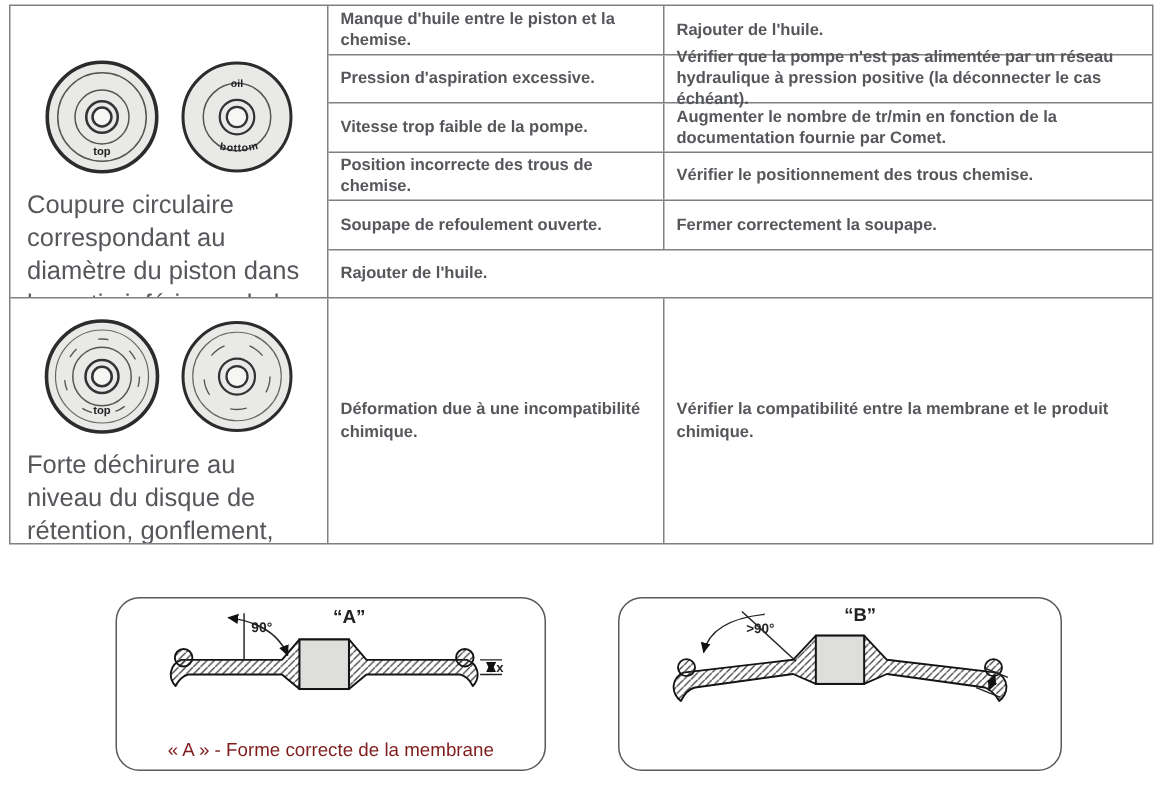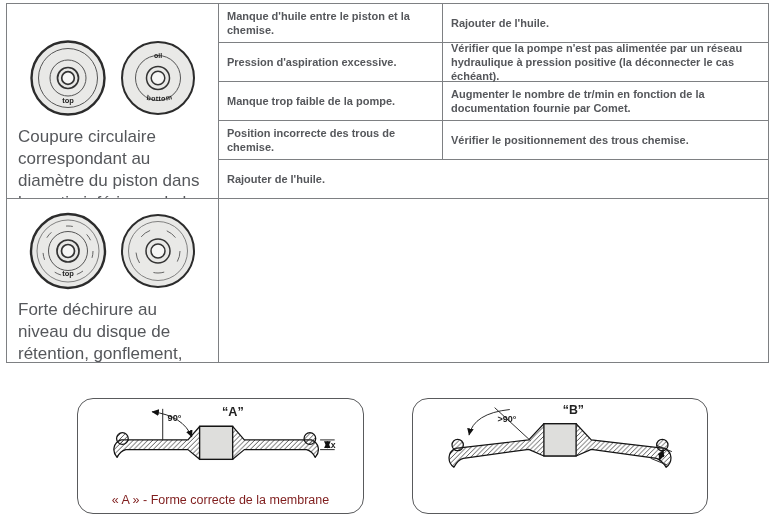--- a/index.html
+++ b/index.html
@@ -66,26 +66,30 @@
     <div class="pairs">
       <div class="pair">
         <div class="cell cause">Manque d'huile entre le piston et la chemise.</div>
         <div class="cell remedy">Rajouter de l'huile.</div>
       </div>
       <div class="pair">
         <div class="cell cause">Pression d'aspiration excessive.</div>
         <div class="cell remedy">Vérifier que la pompe n'est pas alimentée par un réseau hydraulique à pression positive (la déconnecter le cas échéant).</div>
       </div>
       <div class="pair">
-        <div class="cell cause">Manque trop faible de la pompe.</div>
+        <div class="cell cause">Vitesse trop faible de la pompe.</div>
         <div class="cell remedy">Augmenter le nombre de tr/min en fonction de la documentation fournie par Comet.</div>
       </div>
       <div class="pair">
         <div class="cell cause">Position incorrecte des trous de chemise.</div>
         <div class="cell remedy">Vérifier le positionnement des trous chemise.</div>
+      </div>
+      <div class="pair">
+        <div class="cell cause">Soupape de refoulement ouverte.</div>
+        <div class="cell remedy">Fermer correctement la soupape.</div>
       </div>
       <div class="pair">
         <div class="cell remedy">Rajouter de l'huile.</div>
       </div>
     </div>
   </div>
 
   <div class="trow trow2">
     <div class="desc">
       <svg class="discs2" width="180" height="82" viewBox="0 0 180 82">
@@ -102,20 +106,26 @@
           <circle cx="135" cy="41" r="36" fill="#e9e9e7" stroke="#2c2c2c" stroke-width="2"></circle>
           <circle cx="135" cy="41" r="29.5" fill="none" stroke="#666" stroke-width="0.8"></circle>
           <circle cx="135" cy="41" r="22" fill="none" stroke="#555" stroke-width="0.9" stroke-dasharray="11 17"></circle>
           <circle cx="135" cy="41" r="12" fill="none" stroke="#333" stroke-width="1.5"></circle>
           <circle cx="135" cy="41" r="7" fill="#f6f6f5" stroke="#333" stroke-width="1.5"></circle>
         </g>
       </svg>
       <div class="caption">Forte déchirure au niveau du disque de rétention, gonflement, diminution de la dureté, augmentation du diamètre extérieur, augmentation de l'épaisseur.</div>
     </div>
 
+    <div class="pairs">
+      <div class="pair">
+        <div class="cell cause">Déformation due à une incompatibilité chimique.</div>
+        <div class="cell remedy">Vérifier la compatibilité entre la membrane et le produit chimique.</div>
+      </div>
+    </div>
   </div>
 </div>
 
 <div class="diag" id="boxA">
   <svg width="272" height="72" viewBox="0 0 280 74">
     <defs>
       <pattern id="hatchA" width="5" height="5" patternUnits="userSpaceOnUse">
         <path d="M0 5 L5 0" stroke="#3c3c3c" stroke-width="0.9"></path>
       </pattern>
       <marker id="arwA" markerWidth="9" markerHeight="8" refX="7" refY="3.5" orient="auto-start-reverse" markerUnits="userSpaceOnUse">

